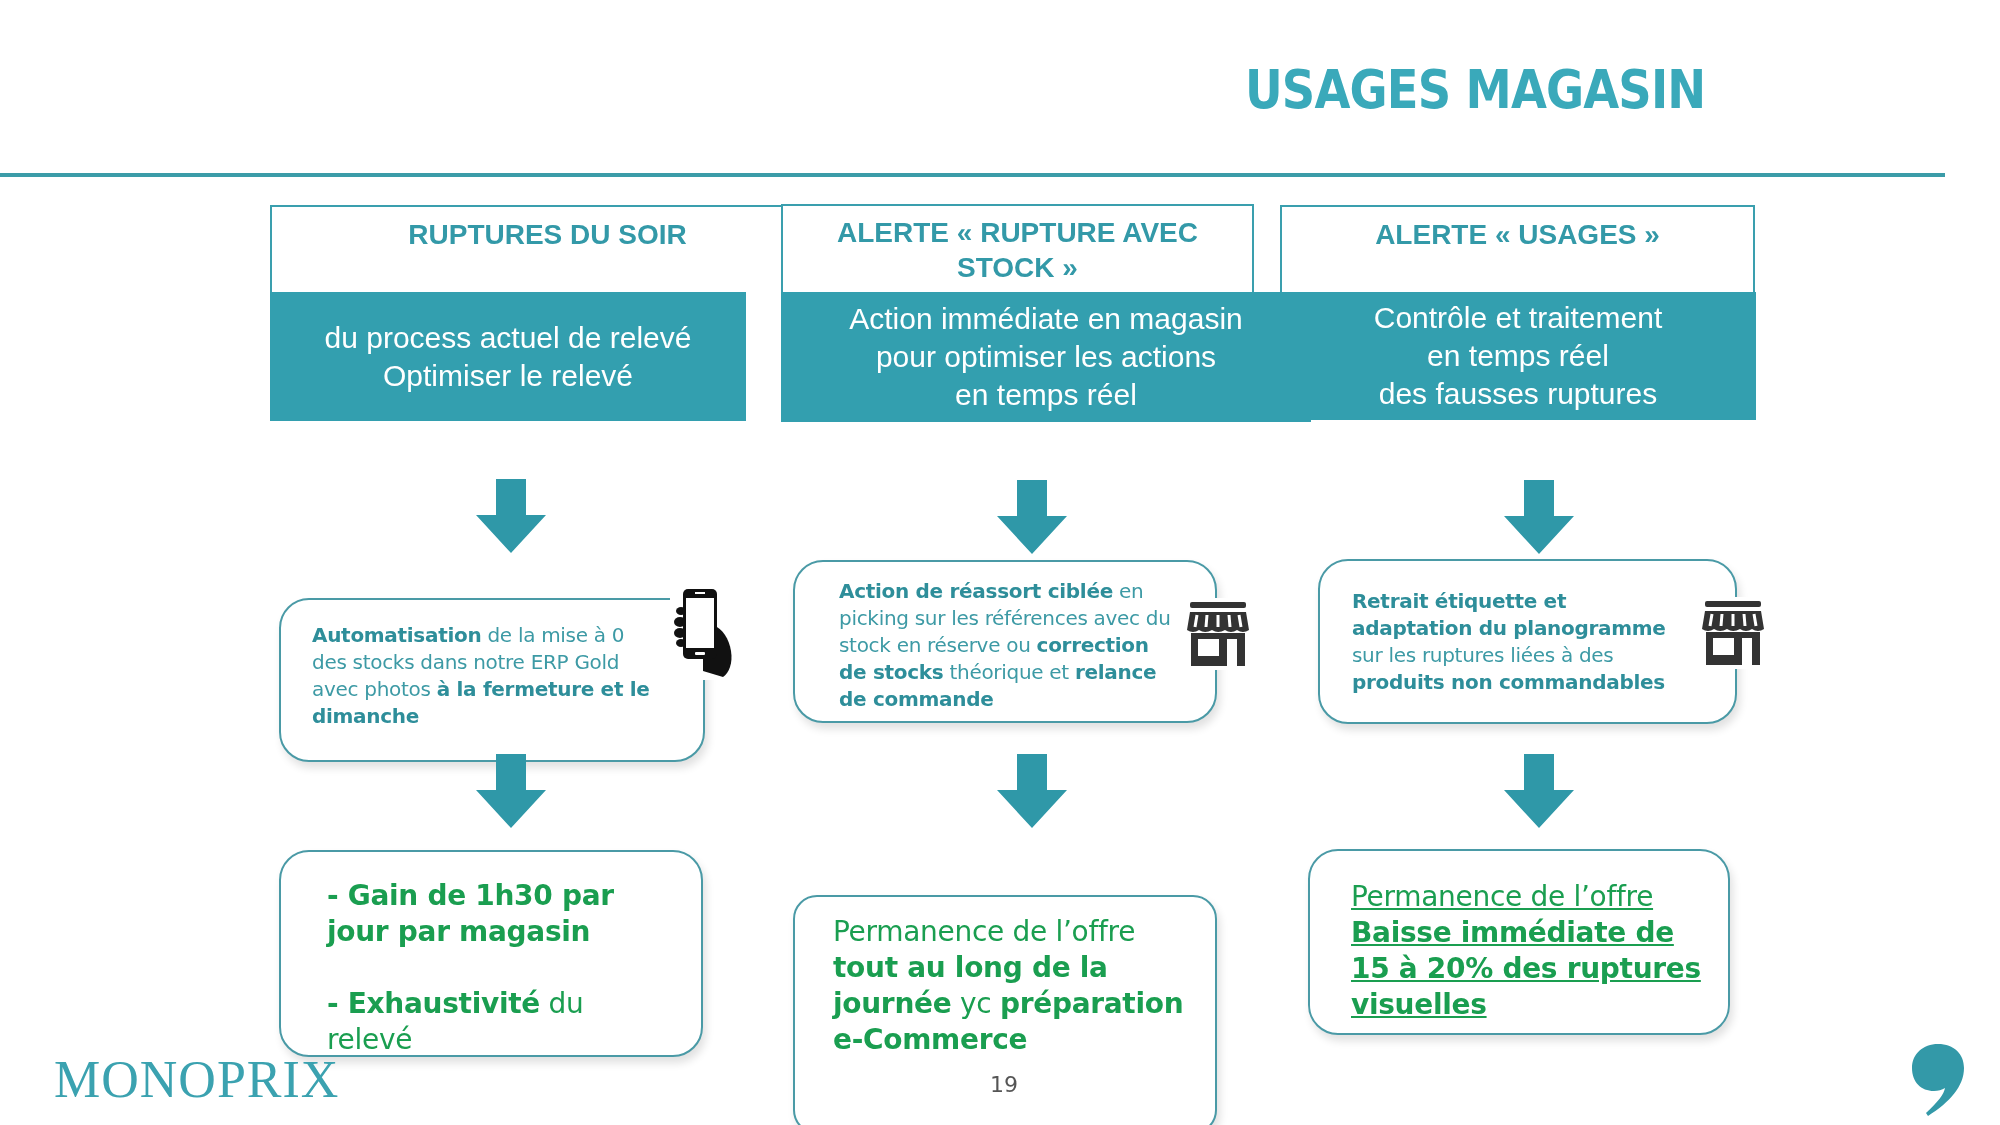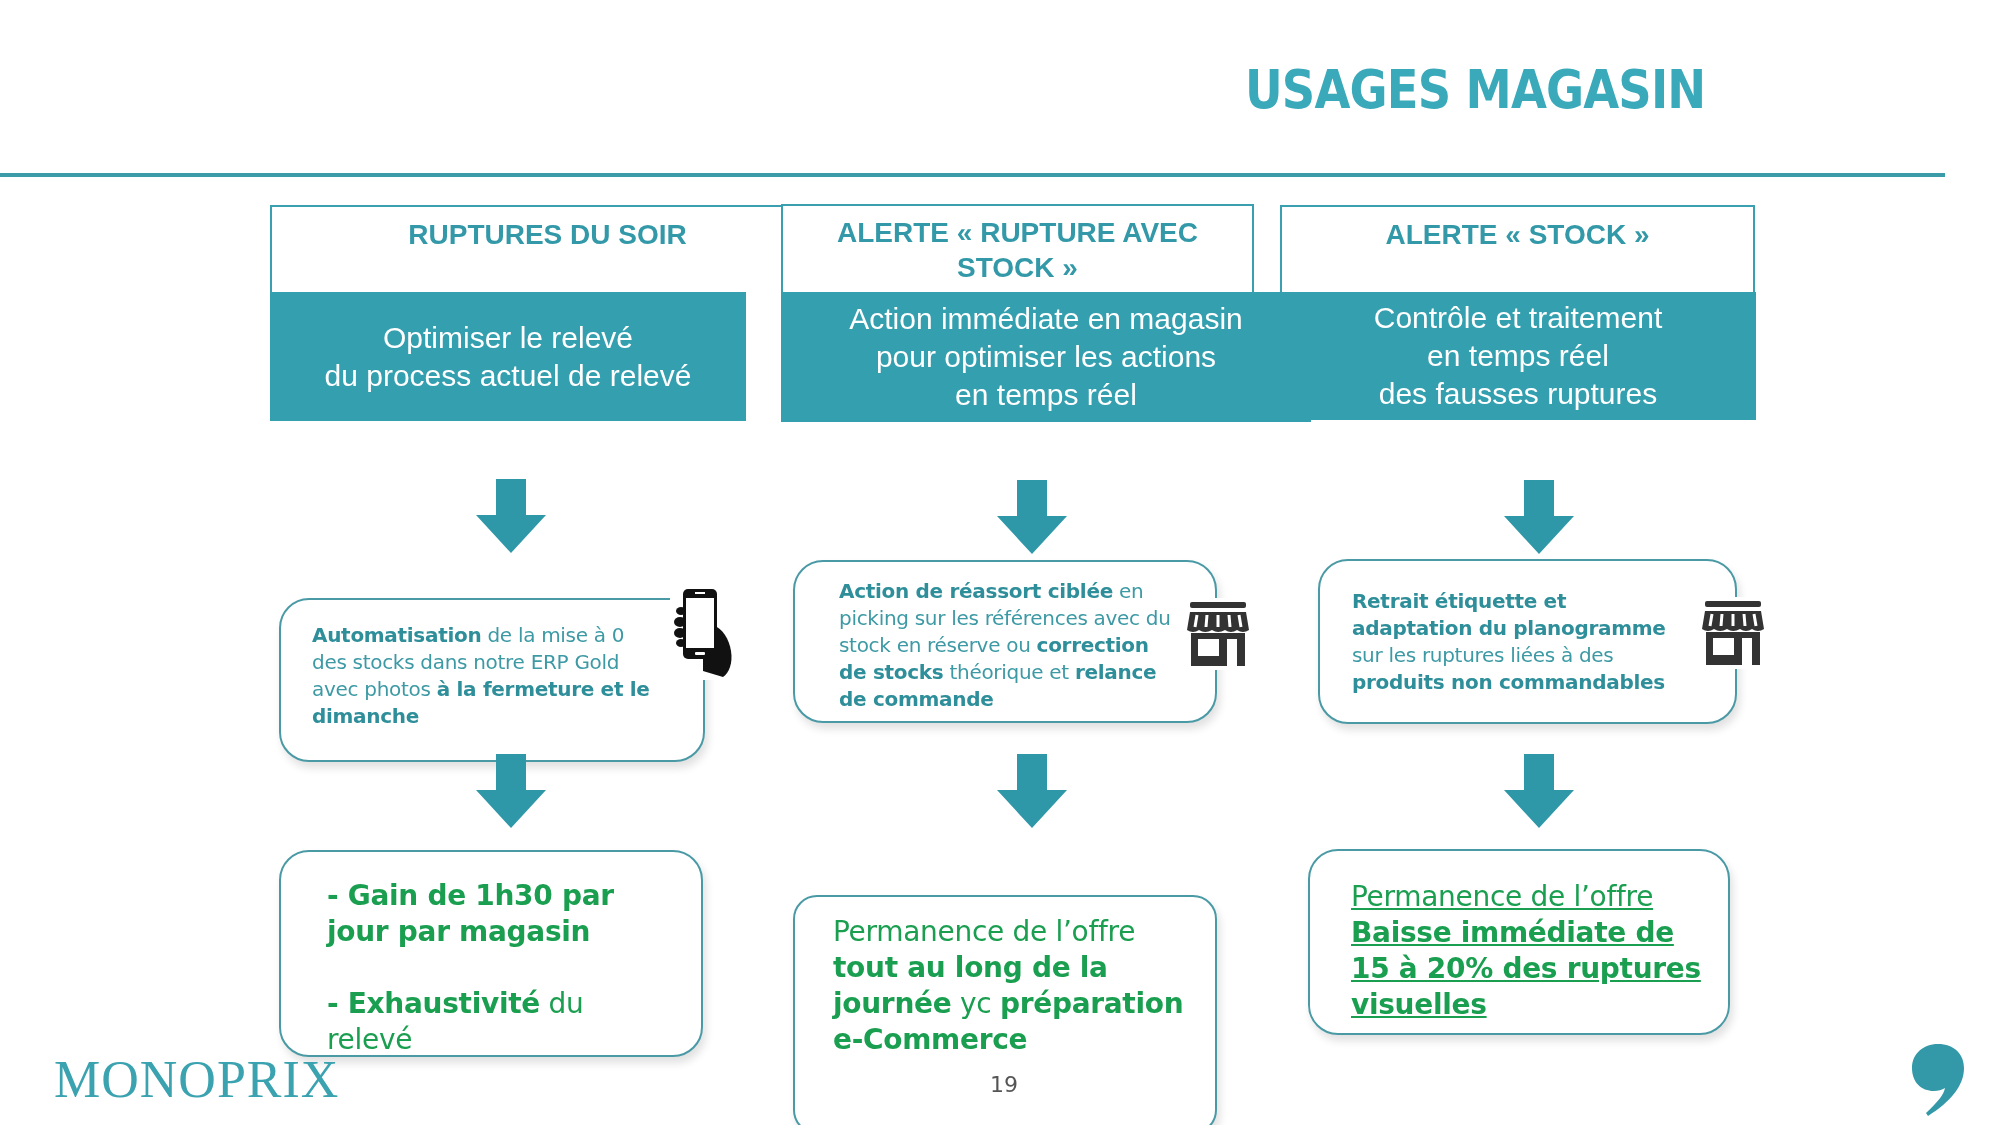--- a/index.html
+++ b/index.html
@@ -62,22 +62,22 @@
 </head>
 <body>
 
 <div class="abs title">USAGES MAGASIN</div>
 <div class="abs rule"></div>
 
 <div class="abs hdr-top" style="left:270px;top:205px;width:555px;height:88px;">
   <span>RUPTURES DU SOIR</span>
 </div>
 <div class="abs hdr-body" style="left:270px;top:292px;width:476px;height:129px;">
+  <div>du process actuel de relevé</div>
   <div>Optimiser le relevé</div>
-  <div>du process actuel de relevé</div>
 </div>
 
 <svg class="abs arrow" style="left:472px;top:479px;" viewBox="0 0 78 74">
   <polygon points="24,0 54,0 54,36 74,36 39,74 4,36 24,36" fill="#2f98a8"></polygon>
 </svg>
 
 <div class="abs card" style="left:279px;top:558px;width:426px;height:164px;margin-top:40px;">
   <div class="mid-text abs" style="left:31px;top:22px;width:350px;">
     <b>Automatisation</b><span> de la mise à 0 des stocks dans notre ERP Gold avec photos </span><b>à la fermeture et le dimanche</b>
   </div>
@@ -137,21 +137,21 @@
 
 <svg class="abs arrow" style="left:993px;top:754px;" viewBox="0 0 78 74">
   <polygon points="24,0 54,0 54,36 74,36 39,74 4,36 24,36" fill="#2f98a8"></polygon>
 </svg>
 
 <div class="abs card" style="left:793px;top:895px;width:424px;height:239px;border-radius:24px;">
   <div class="res-text abs" style="left:38px;top:17px;width:360px;"><span>Permanence de l’offre </span><b>tout au long de la journée</b><span> yc </span><b>préparation e-Commerce</b></div>
 </div>
 
 <div class="abs hdr-top" style="left:1280px;top:205px;width:475px;height:88px;">
-  <span>ALERTE « STOCK »</span>
+  <span>ALERTE « USAGES »</span>
 </div>
 <div class="abs hdr-body" style="left:1280px;top:292px;width:476px;height:128px;">
   <div>Contrôle et traitement</div>
   <div>en temps réel</div>
   <div>des fausses ruptures</div>
 </div>
 
 <svg class="abs arrow" style="left:1500px;top:480px;" viewBox="0 0 78 74">
   <polygon points="24,0 54,0 54,36 74,36 39,74 4,36 24,36" fill="#2f98a8"></polygon>
 </svg>

